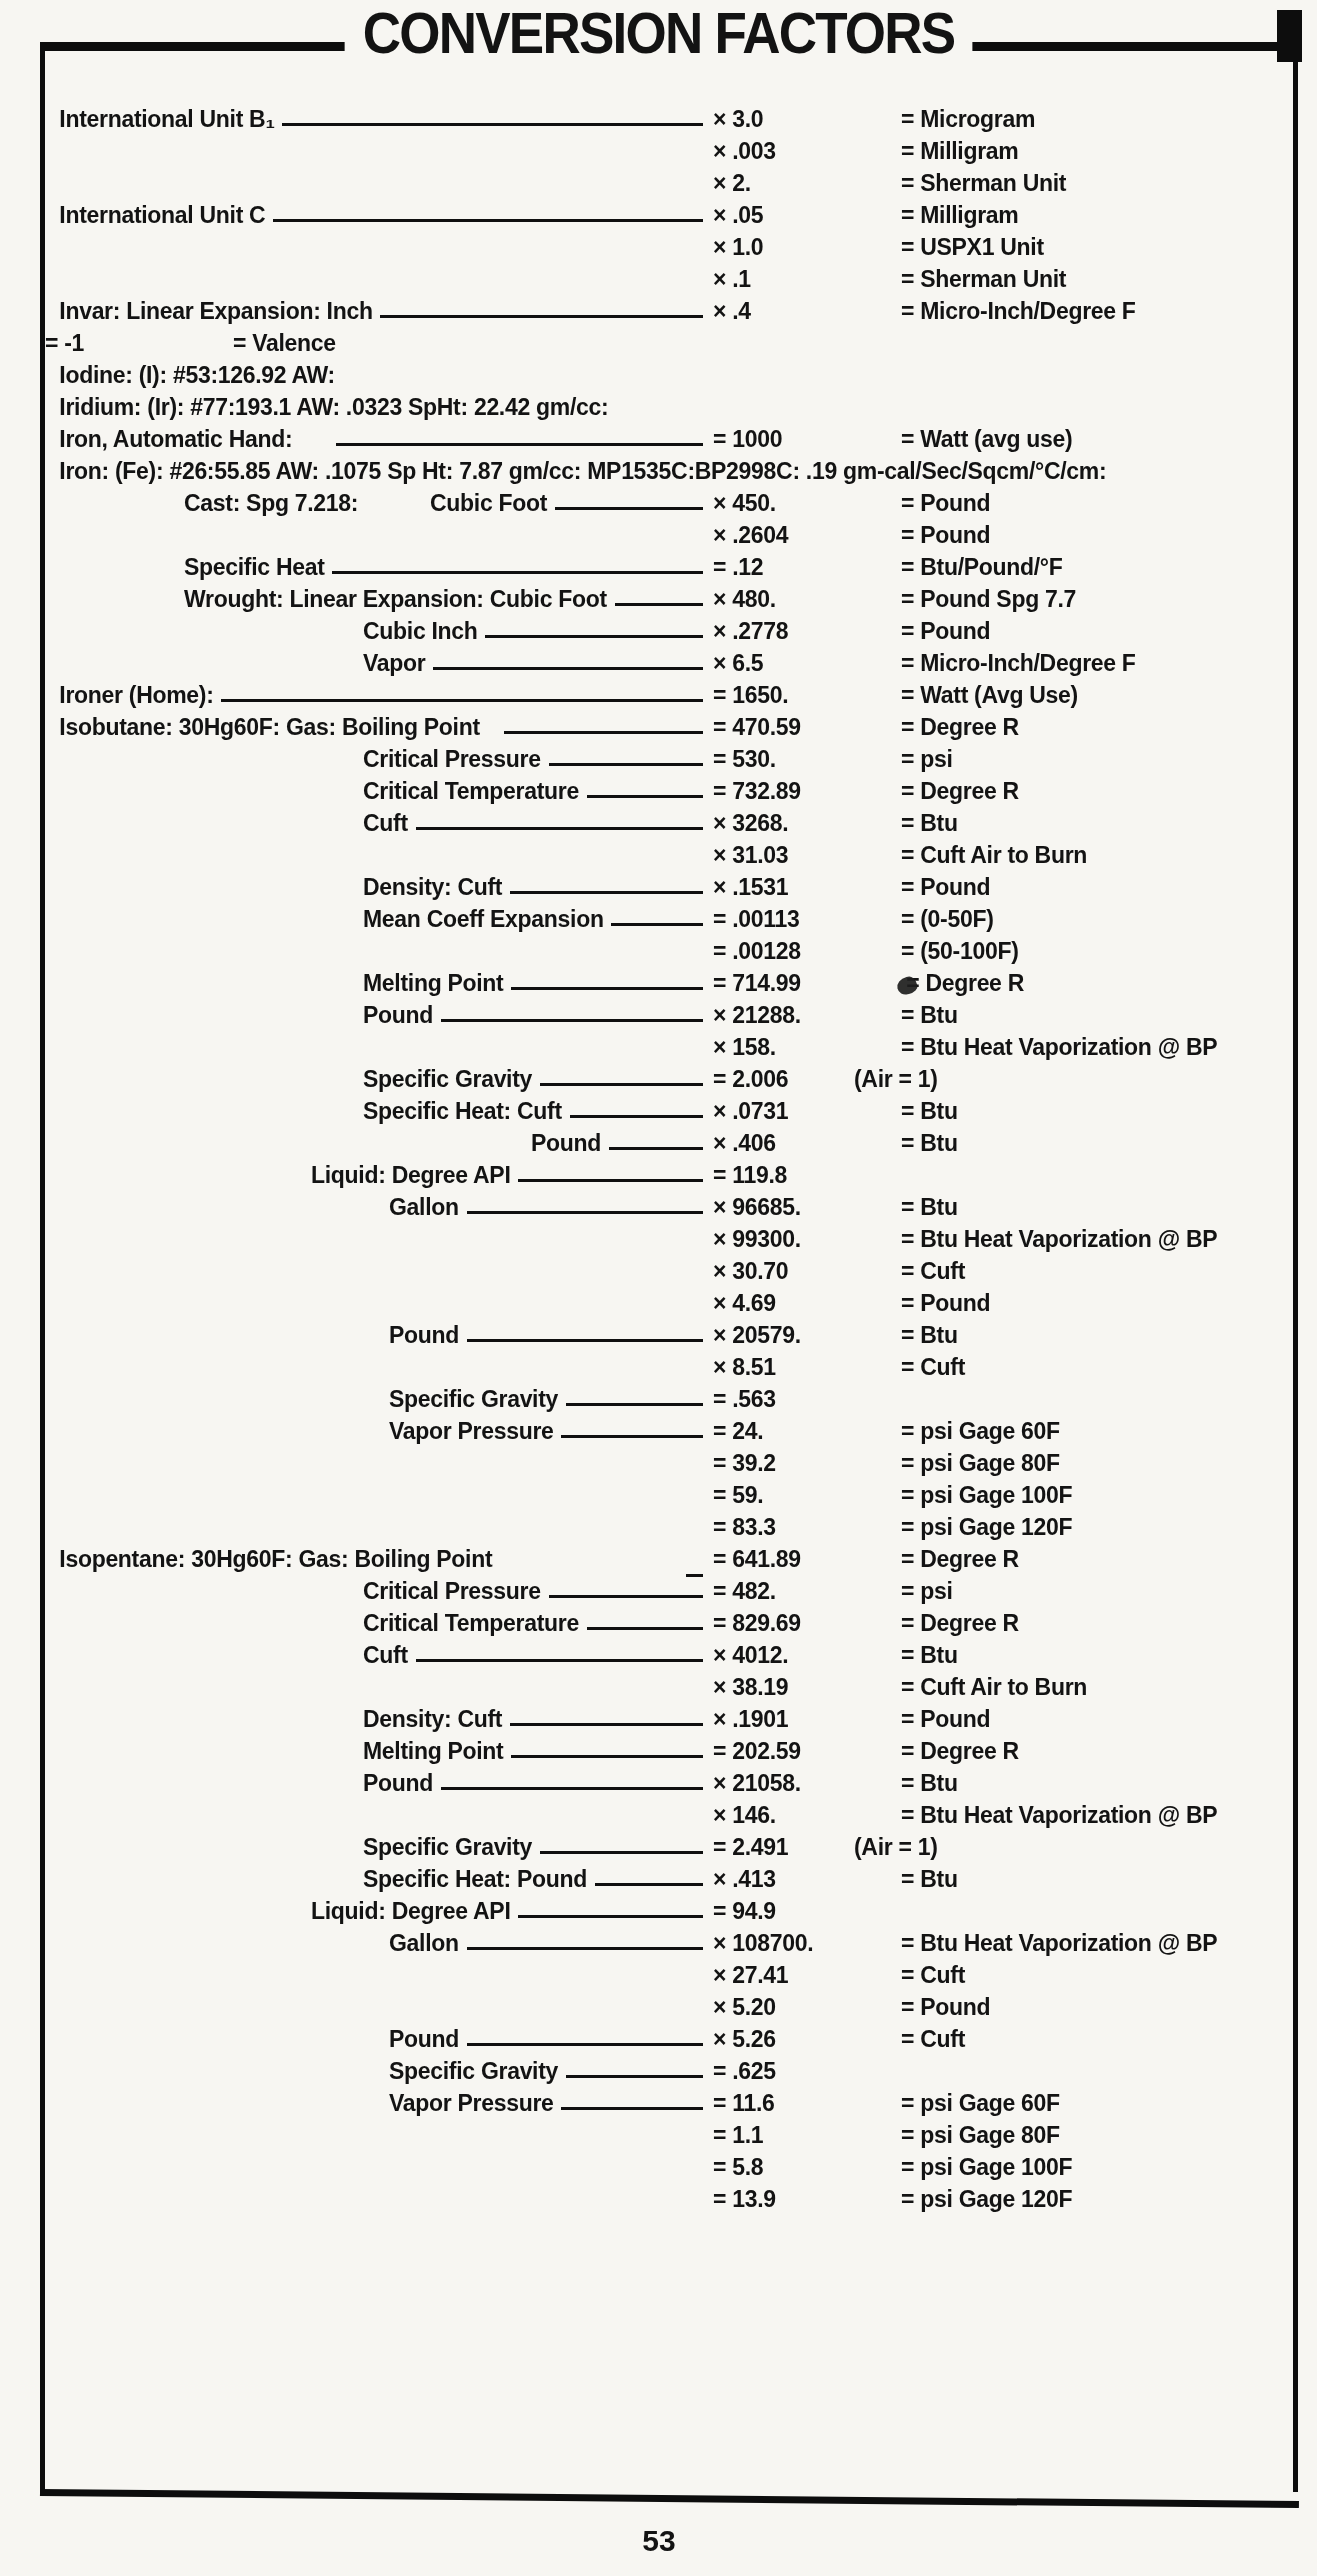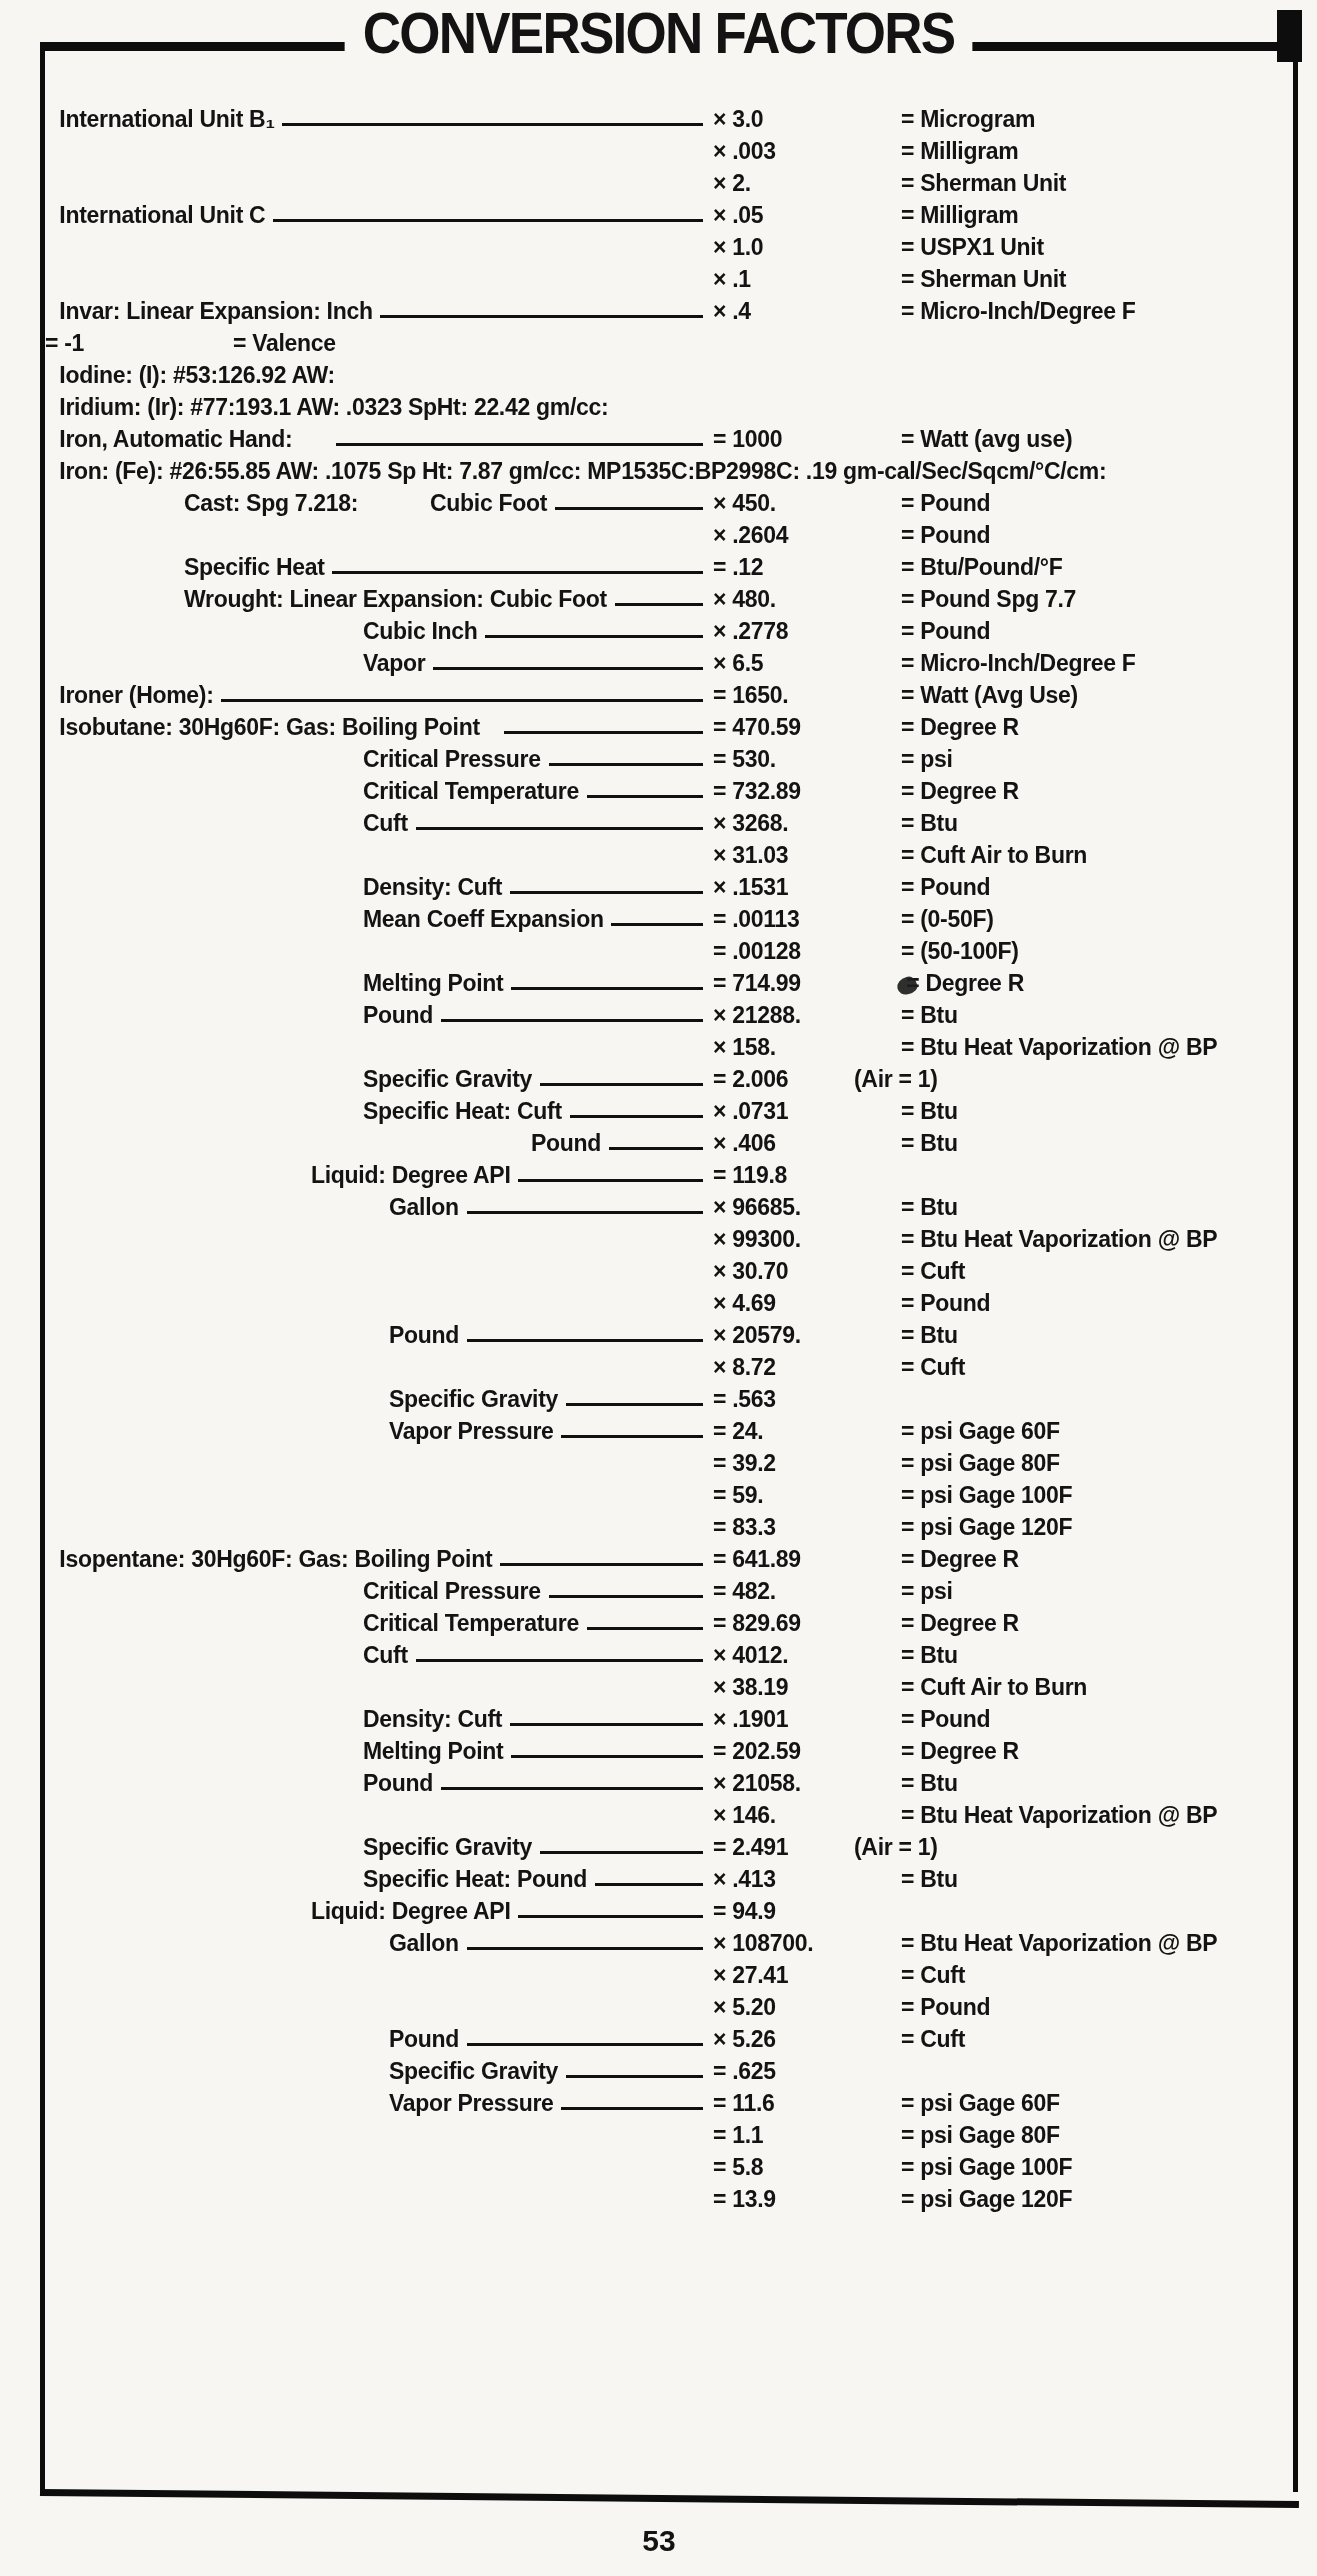--- a/index.html
+++ b/index.html
@@ -378,21 +378,21 @@
       <div class="row">
         <div class="left" style="padding-left: 344px;">
           <span class="lbl">Pound</span>
           <div class="lead"></div>
         </div>
         <span class="val">× 20579.</span>
         <span class="res">= Btu</span>
       </div>
       <div class="row">
         <div class="left" style="padding-left: 344px;"></div>
-        <span class="val">× 8.72</span>
+        <span class="val">× 8.51</span>
         <span class="res">= Cuft</span>
       </div>
       <div class="row">
         <div class="left" style="padding-left: 344px;">
           <span class="lbl">Specific Gravity</span>
           <div class="lead"></div>
         </div>
         <span class="val">= .563</span>
         <span class="res"></span>
       </div>
@@ -413,21 +413,21 @@
         <div class="left" style="padding-left: 344px;"></div>
         <span class="val">= 59.</span>
         <span class="res">= psi Gage 100F</span>
       </div>
       <div class="row">
         <div class="left" style="padding-left: 344px;"></div>
         <span class="val">= 83.3</span>
         <span class="res">= psi Gage 120F</span>
       </div>
       <div class="row">
-        <div class="left" style="padding-left: 14.3px;">
+        <div class="left" style="padding-left: 14.3px; flex-direction: column;">
           <span class="lbl">Isopentane: 30Hg60F: Gas: Boiling Point</span>
           <div class="lead"></div>
         </div>
         <span class="val">= 641.89</span>
         <span class="res">= Degree R</span>
       </div>
       <div class="row">
         <div class="left" style="padding-left: 318px;">
           <span class="lbl">Critical Pressure</span>
           <div class="lead"></div>

